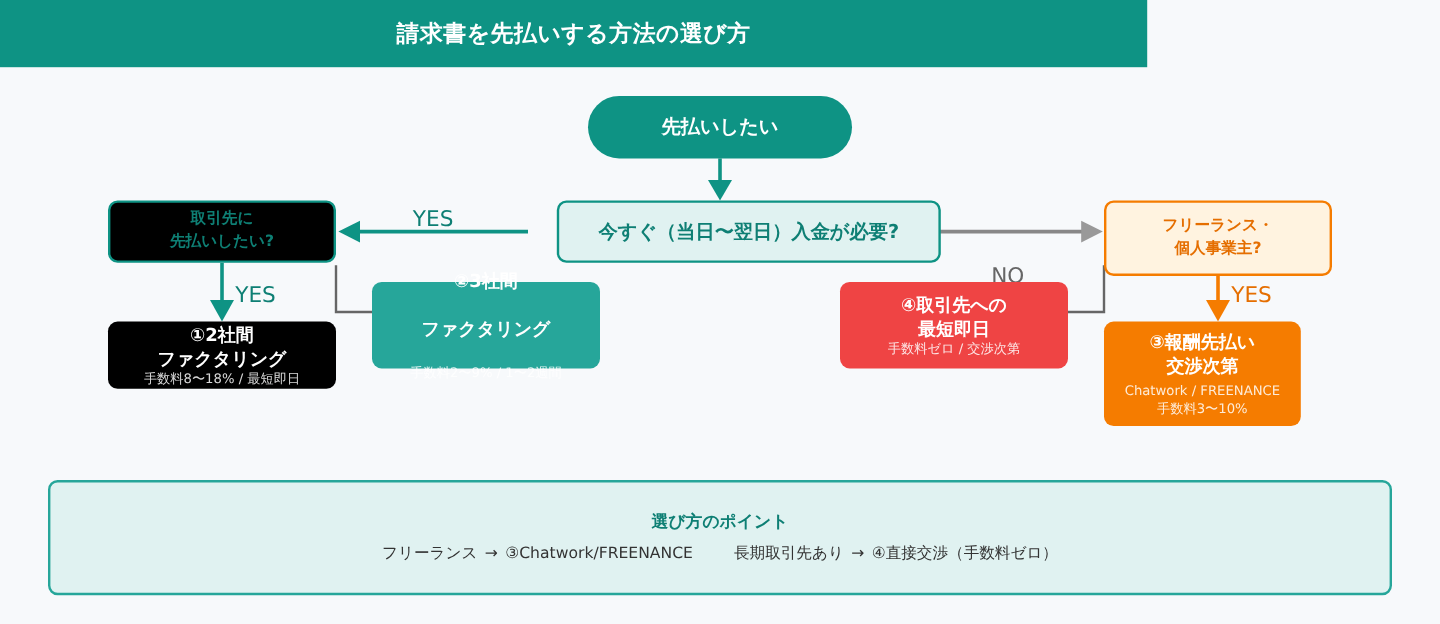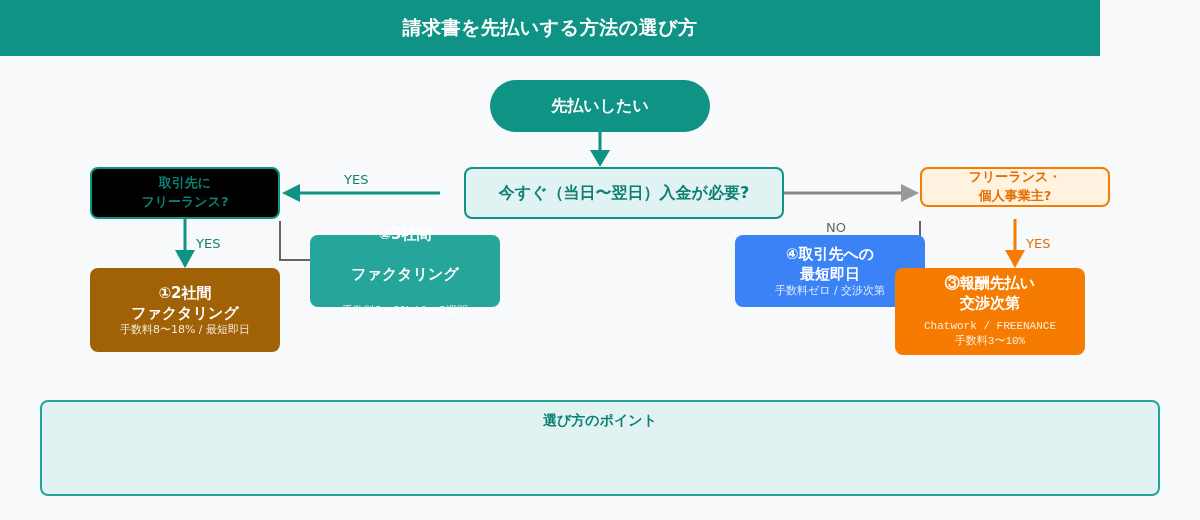--- a/index.html
+++ b/index.html
@@ -1,31 +1,31 @@
 <!DOCTYPE html>
 <html><head>
 <meta charset="utf-8">
 <style>
   html,body{margin:0;padding:0;}
   body{width:1200px;height:520px;background:#f7f9fb;font-family:"DejaVu Sans","Liberation Sans",sans-serif;position:relative;overflow:hidden;}
-  .header{position:absolute;left:0;top:0;width:1100px;height:56px;background:#0d9488;background:#0e9384;color:#fff;font-weight:bold;font-size:19px;display:flex;align-items:center;justify-content:center;letter-spacing:0.5px;}
+  .header{position:absolute;left:0;top:0;width:956px;height:56px;background:#0d9488;background:#0e9384;color:#fff;font-weight:bold;font-size:19px;display:flex;align-items:center;justify-content:center;letter-spacing:0.5px;}
   .box{position:absolute;box-sizing:border-box;display:flex;flex-direction:column;align-items:center;justify-content:center;text-align:left;}
   .start{left:490px;top:80px;width:220px;height:52px;border-radius:26px;background:#0e9384;color:#fff;font-weight:bold;font-size:16px;}
   .q-main{left:440px;top:167px;width:320px;height:52px;border:2px solid #0e9384;border-radius:8px;background:#e0f2f1;color:#0e7f74;font-weight:bold;font-size:16px;margin-left:24px;}
   .q-left{left:90px;top:167px;width:190px;height:52px;border:2px solid #0e9384;border-radius:8px;background:#000000;color:#0e7f74;font-weight:bold;font-size:13px;line-height:1.45;}
-  .q-right{left:920px;top:167px;width:190px;height:40px;border:2px solid #f57c00;border-radius:8px;background:#fff3e0;color:#e56e00;font-weight:bold;font-size:13px;line-height:1.45;}
-  .r1{left:90px;top:268px;width:190px;height:84px;border-radius:8px;background:#a16207;color:#fff;}
+  .q-right{left:920px;top:167px;width:190px;height:63px;border:2px solid #f57c00;border-radius:8px;background:#fff3e0;color:#e56e00;font-weight:bold;font-size:13px;line-height:1.45;}
+  .r1{left:90px;top:268px;width:190px;height:56px;border-radius:8px;background:#000000;color:#fff;}
   .r2{left:310px;top:235px;width:190px;height:72px;border-radius:8px;background:#26a69a;color:#fff;gap:20px;}
-  .r4{left:700px;top:235px;width:190px;height:72px;border-radius:8px;background:#3b82f6;color:#fff;margin-left:35px;}
-  .r3{left:895px;top:268px;width:190px;height:87px;border-radius:8px;background:#f57c00;color:#fff;font-family:Liberation Mono, monospace;}
+  .r4{left:700px;top:235px;width:190px;height:72px;border-radius:8px;background:#ef4444;color:#fff;}
+  .r3{left:920px;top:268px;width:164px;height:87px;border-radius:8px;background:#f57c00;color:#fff;}
   .rtitle{font-weight:bold;font-size:15px;line-height:1.35;}
   .rsub{font-size:11px;opacity:0.85;line-height:1.3;}
-  .lbl{position:absolute;font-size:13px;text-align:center;}
+  .lbl{position:absolute;font-size:18px;text-align:center;}
   .points{position:absolute;left:40px;top:400px;width:1120px;height:96px;box-sizing:border-box;border:2px solid #26a69a;border-radius:8px;background:#e0f2f1;text-align:center;}
-  .points-title{margin-top:10px;font-weight:bold;font-size:14px;color:#0e7f74;}
+  .points-title{margin-top:24px;font-weight:bold;font-size:14px;color:#0e7f74;}
   .points-line{font-size:13px;color:#333;margin-top:8px;word-spacing:2px;}
   .points-line span{margin:0 14px;}
   svg.conn{position:absolute;left:0;top:0;}
 </style>
 </head>
 <body>
 
 <div class="header">請求書を先払いする方法の選び方</div>
 
 <svg class="conn" width="1200" height="520">
@@ -56,21 +56,21 @@
 <div class="lbl" style="left:1026px;top:236px;color:#e56e00;">YES</div>
 
 <div class="box start">
     <span>先払いしたい</span>
   </div>
 <div class="box q-main">
     <span>今すぐ（当日〜翌日）入金が必要?</span>
   </div>
 <div class="box q-left">
   <span>取引先に</span>
-  <span>フリーランス?</span>
+  <span>先払いしたい?</span>
 </div>
 <div class="box q-right">
   <span>フリーランス・</span>
   <span>個人事業主?</span>
 </div>
 
 <div class="box r1">
   <span class="rtitle">①2社間</span>
   <span class="rtitle">ファクタリング</span>
   <span class="rsub">手数料8〜18% / 最短即日</span>
@@ -87,13 +87,17 @@
 </div>
 <div class="box r3">
   <span class="rtitle">③報酬先払い</span>
   <span class="rtitle">交渉次第</span>
   <span class="rsub" style="margin-top:4px;">Chatwork / FREENANCE</span>
   <span class="rsub">手数料3〜10%</span>
 </div>
 
 <div class="points">
   <div class="points-title">選び方のポイント</div>
+  <div class="points-line">
+    <span>フリーランス → ③Chatwork/FREENANCE</span>
+    <span>長期取引先あり → ④直接交渉（手数料ゼロ）</span>
+  </div>
 </div>
 
 </body></html>

